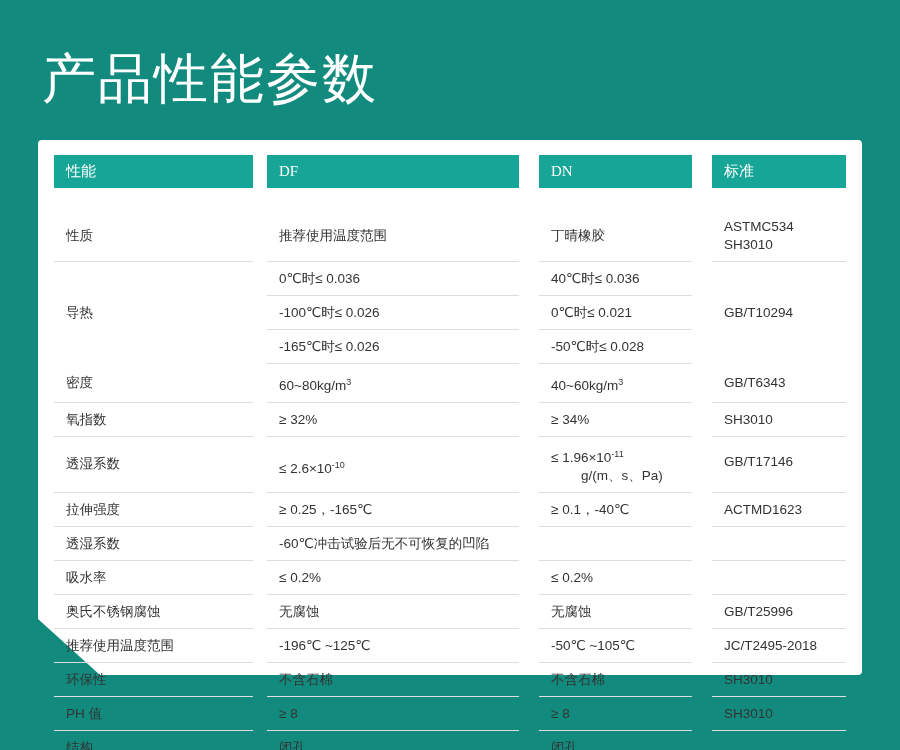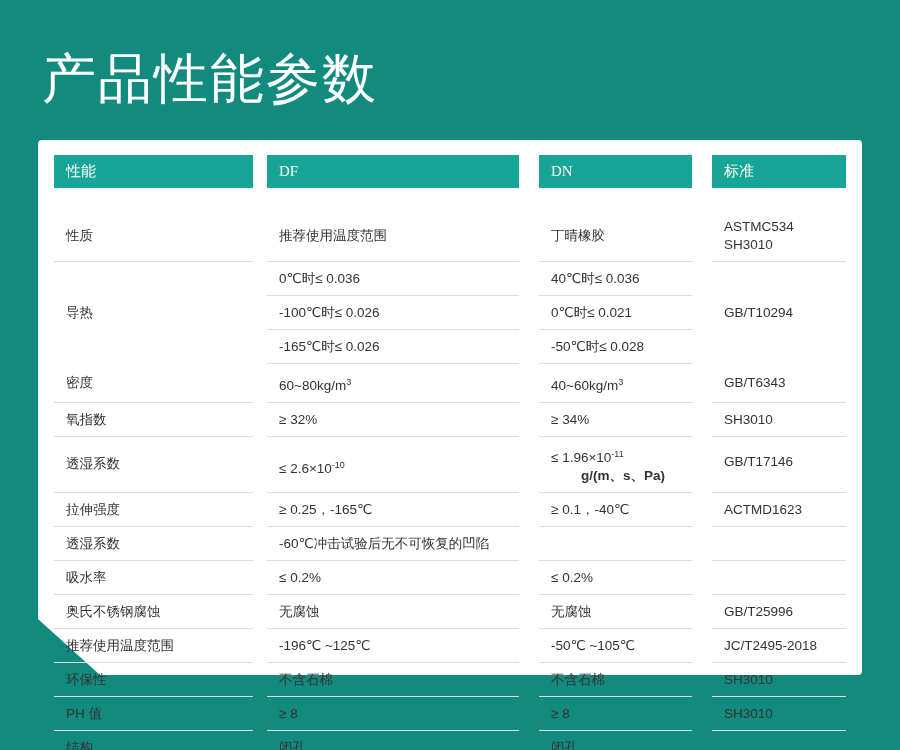--- a/index.html
+++ b/index.html
@@ -83,21 +83,21 @@
     vertical-align: middle;
     line-height: 18px;
   }
   td.nb { border-bottom: none; }
   td.blank { border-bottom: 1px solid #dddddd; }
   .spacer { padding: 0; border: none; }
 
   sup { font-size: 9px; vertical-align: super; }
 
   .two-line { line-height: 17px; }
-  .right-ind { padding-left: 30px; display: inline-block; font-weight: bold; }
+  .right-ind { padding-left: 30px; display: inline-block; }
 </style>
 </head>
 <body>
 
 <h1 id="page-title">产品性能参数</h1>
 
 <div id="card"></div>
 
 <div id="table-wrap">
   <table class="spec">

